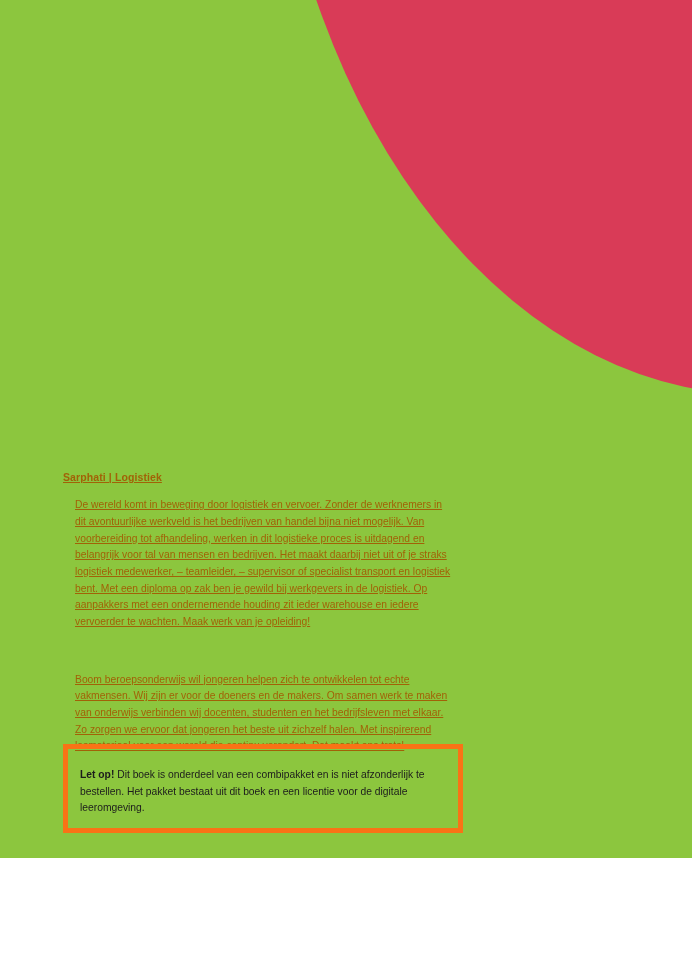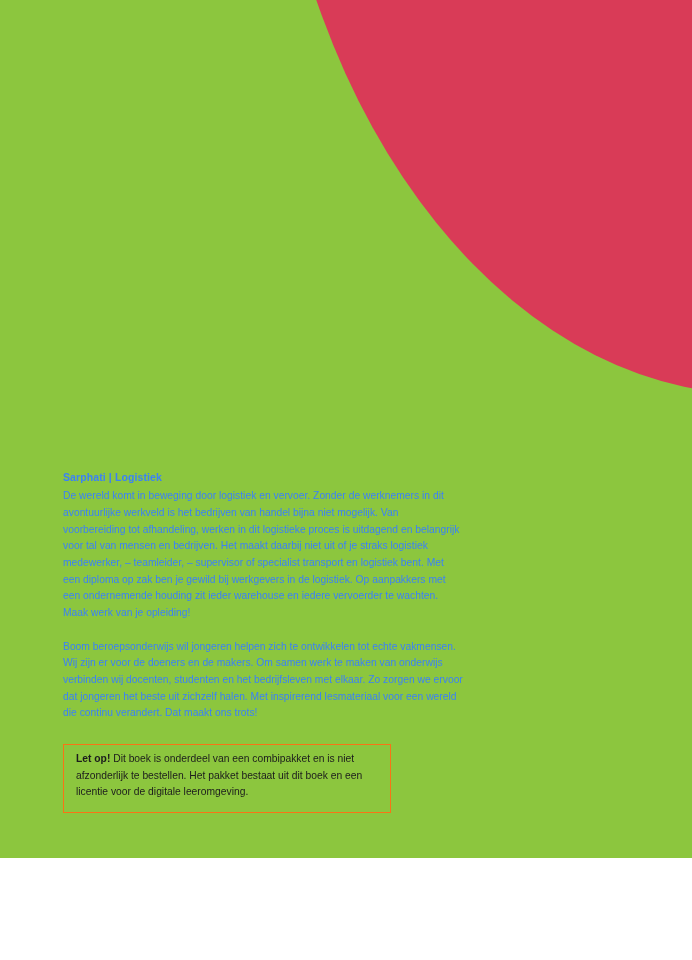--- a/index.html
+++ b/index.html
@@ -40,46 +40,47 @@
     background: #d93b57;
     border-radius: 0 0 0 100%;
     transform: rotate(-4deg);
   }
   
   .text-block {
     position: absolute;
     left: 63px;
     top: 470px;
     width: 400px;
-    color: #3b82f6;
+    color: #a16207;
+    text-decoration: underline;
   }
   .section-title {
     font-size: 10.5px;
     font-weight: bold;
     line-height: 1.45;
     margin: 0 0 3px 0;
     letter-spacing: 0.1px;
   }
   .body-text {
     font-size: 10.3px;
     line-height: 1.62;
-    margin: 0;
+    margin: 12px;
     letter-spacing: 0.01px;
   }
   .spacer-block {
     height: 17px;
   }
   
   .note-box {
     position: absolute;
     left: 63px;
     top: 744px;
-    width: 328px;
-    border: 1px solid #f97316;
-    padding: 6px 12px 11px 12px;
+    width: 400px;
+    border: 5px solid #f97316;
+    padding: 18px 12px 11px 12px;
     box-sizing: border-box;
   }
   .note-text {
     font-size: 10.3px;
     line-height: 1.62;
     margin: 0;
     color: #1c1c1c;
   }
   .note-text b {
     font-weight: bold;

